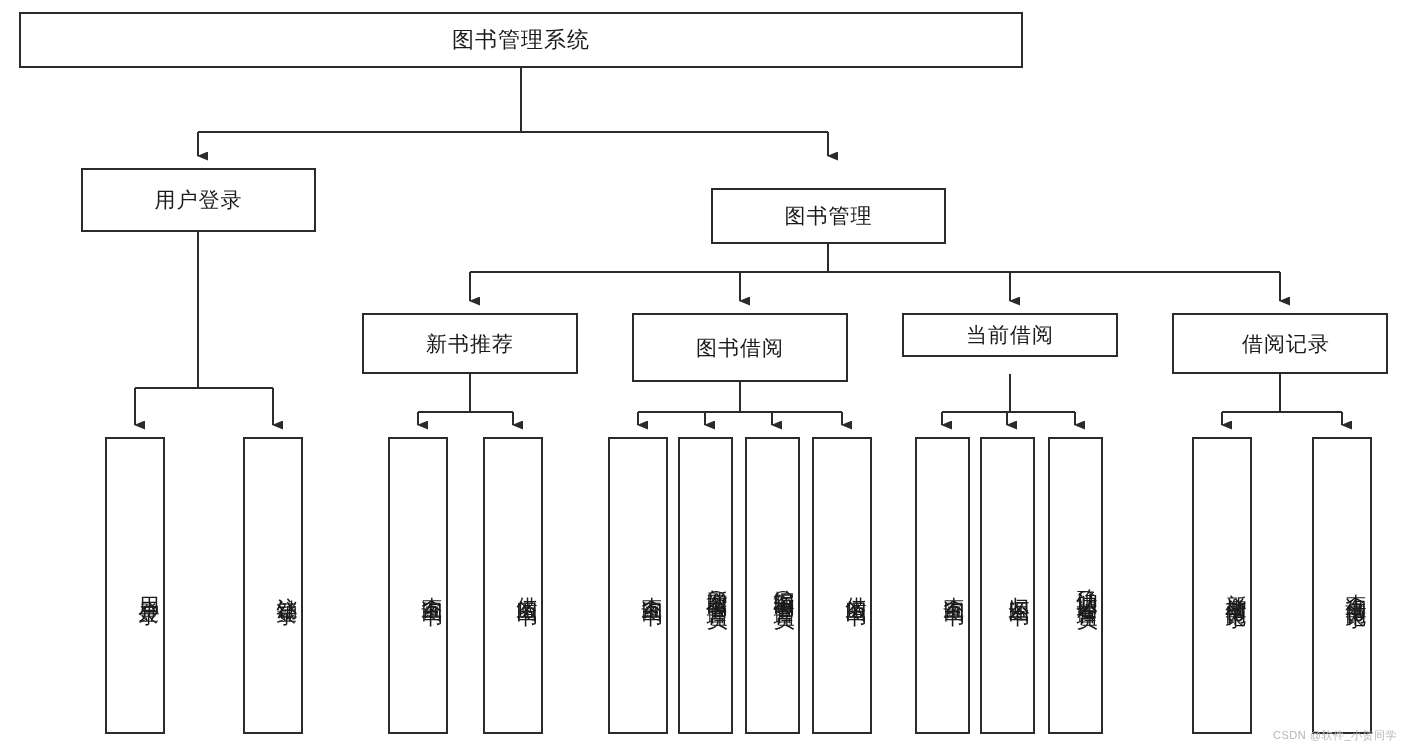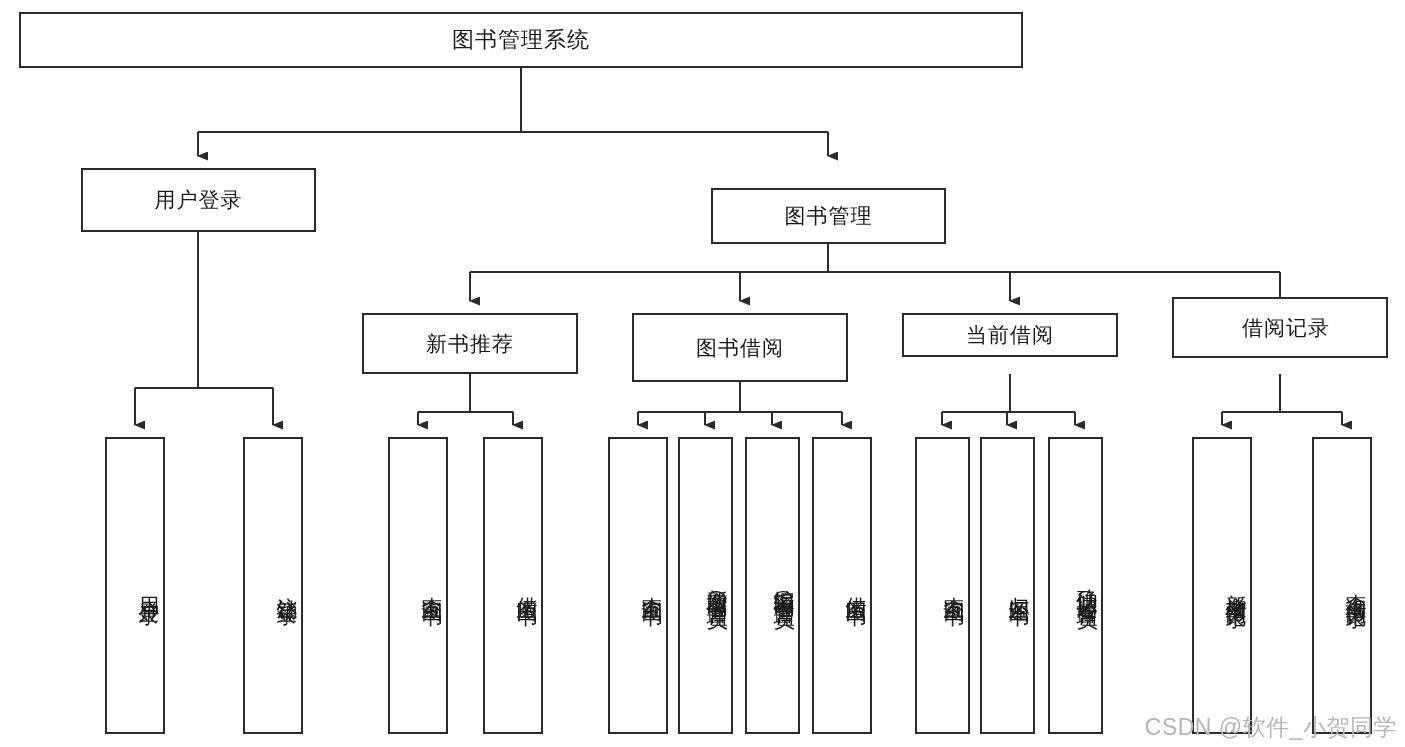--- a/index.html
+++ b/index.html
@@ -5,21 +5,21 @@
   html,body{margin:0;padding:0;background:#ffffff;}
   body{width:1405px;height:747px;overflow:hidden;font-family:"Liberation Sans","DejaVu Sans",sans-serif;}
   #stage{position:relative;width:1405px;height:747px;background:#ffffff;}
   svg.edges{position:absolute;left:0;top:0;width:1405px;height:747px;}
   .node{position:absolute;box-sizing:border-box;background:#ffffff;border:2.5px solid #2b2b2b;
         display:flex;align-items:center;justify-content:center;text-align:center;color:#1a1a1a;}
   .node.h{font-size:21px;line-height:1.2;letter-spacing:1px;}
   .node.title{font-size:22px;}
   .node.v{writing-mode:vertical-rl;text-orientation:upright;font-size:21px;line-height:1.35;
           letter-spacing:3px;padding:10px 0;align-items:flex-start;justify-content:center;}
-  .watermark{position:absolute;right:8px;bottom:4px;font-size:23px;color:#b6b6b6;
+  .watermark{position:absolute;right:8px;bottom:4px;font-size:11px;color:#b6b6b6;
              letter-spacing:.5px;white-space:nowrap;}
 </style>
 </head>
 <body>
 
 <div id="stage">
 
   <svg class="edges" viewBox="0 0 1405 747" xmlns="http://www.w3.org/2000/svg">
     <defs>
       <marker id="arrowhead" markerWidth="10" markerHeight="11" refX="4.5" refY="10" orient="auto" markerUnits="userSpaceOnUse">
@@ -75,21 +75,21 @@
       </div>
       <div class="node h" style="left: 362px; top: 313px; width: 216px; height: 61px; text-align: right;">
         <span>新书推荐</span>
       </div>
       <div class="node h" style="left: 632px; top: 313px; width: 216px; height: 69px;">
         <span>图书借阅</span>
       </div>
       <div class="node h" style="left: 902px; top: 313px; width: 216px; height: 44px;">
         <span>当前借阅</span>
       </div>
-      <div class="node h" style="left: 1172px; top: 297px; width: 216px; height: 61px; padding-left: 12px;">
+      <div class="node h" style="left: 1172px; top: 313px; width: 216px; height: 61px; padding-left: 12px;">
         <span>借阅记录</span>
       </div>
       <div class="node v" style="left: 105px; top: 437px; width: 60px; height: 297px;">
         <span>用户登录</span>
       </div>
       <div class="node v" style="left: 243px; top: 437px; width: 60px; height: 297px;">
         <span>注销登录</span>
       </div>
       <div class="node v" style="left: 388px; top: 437px; width: 60px; height: 297px;">
         <span>查询图书</span>

